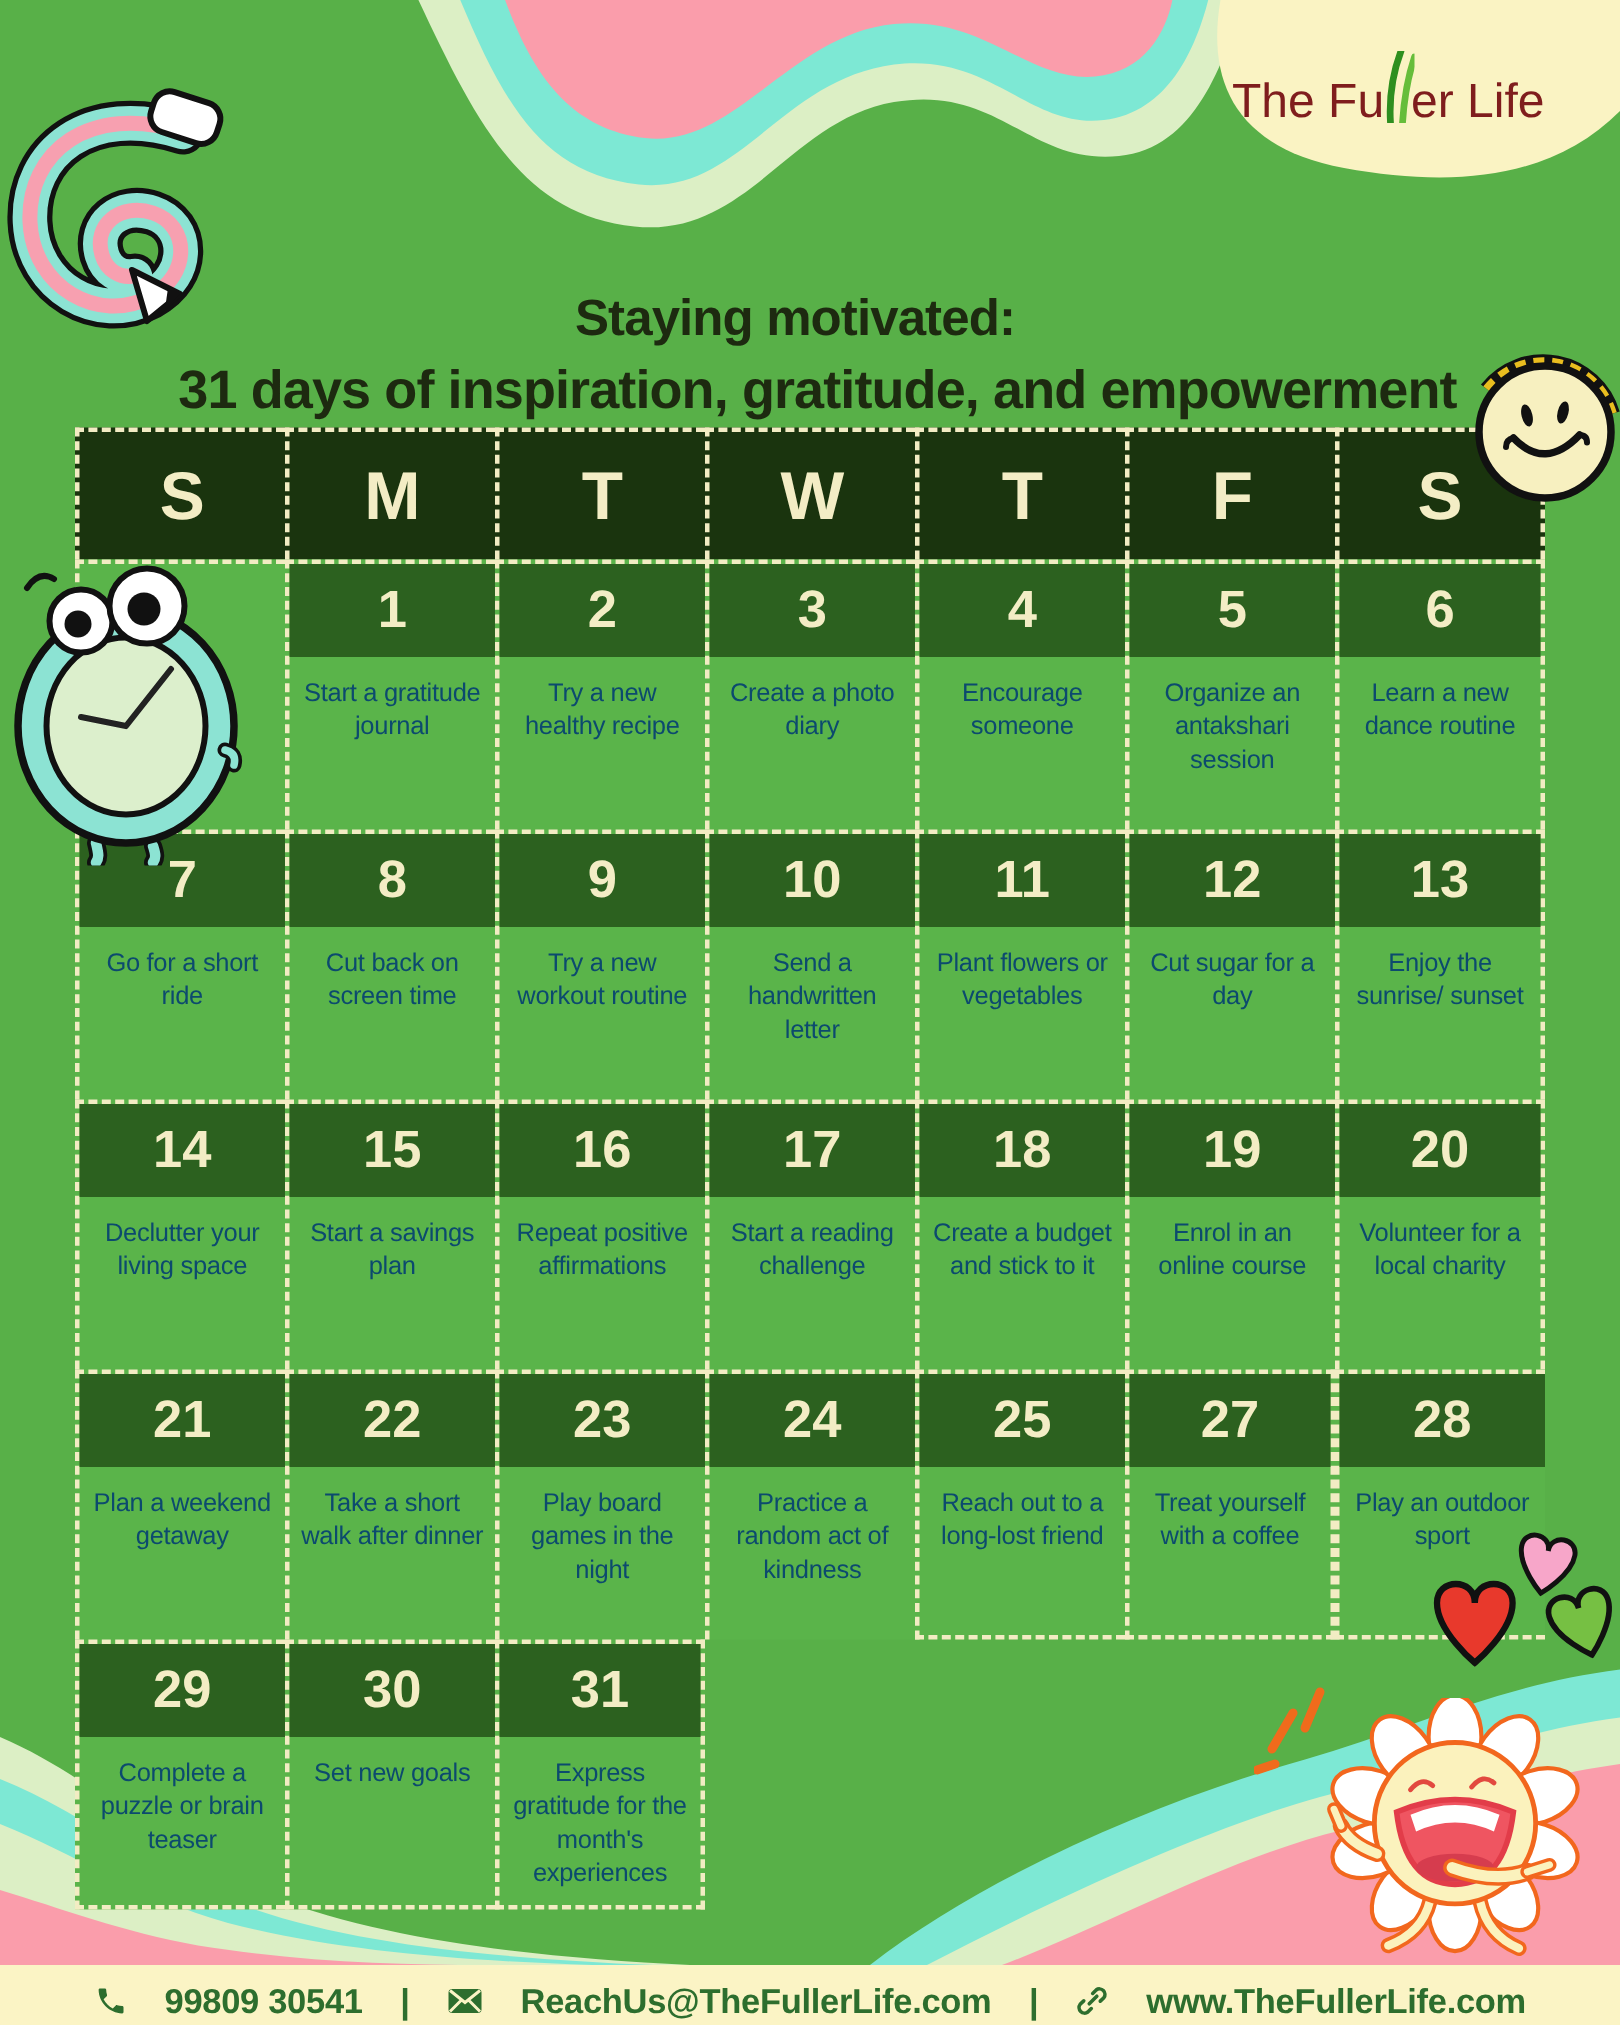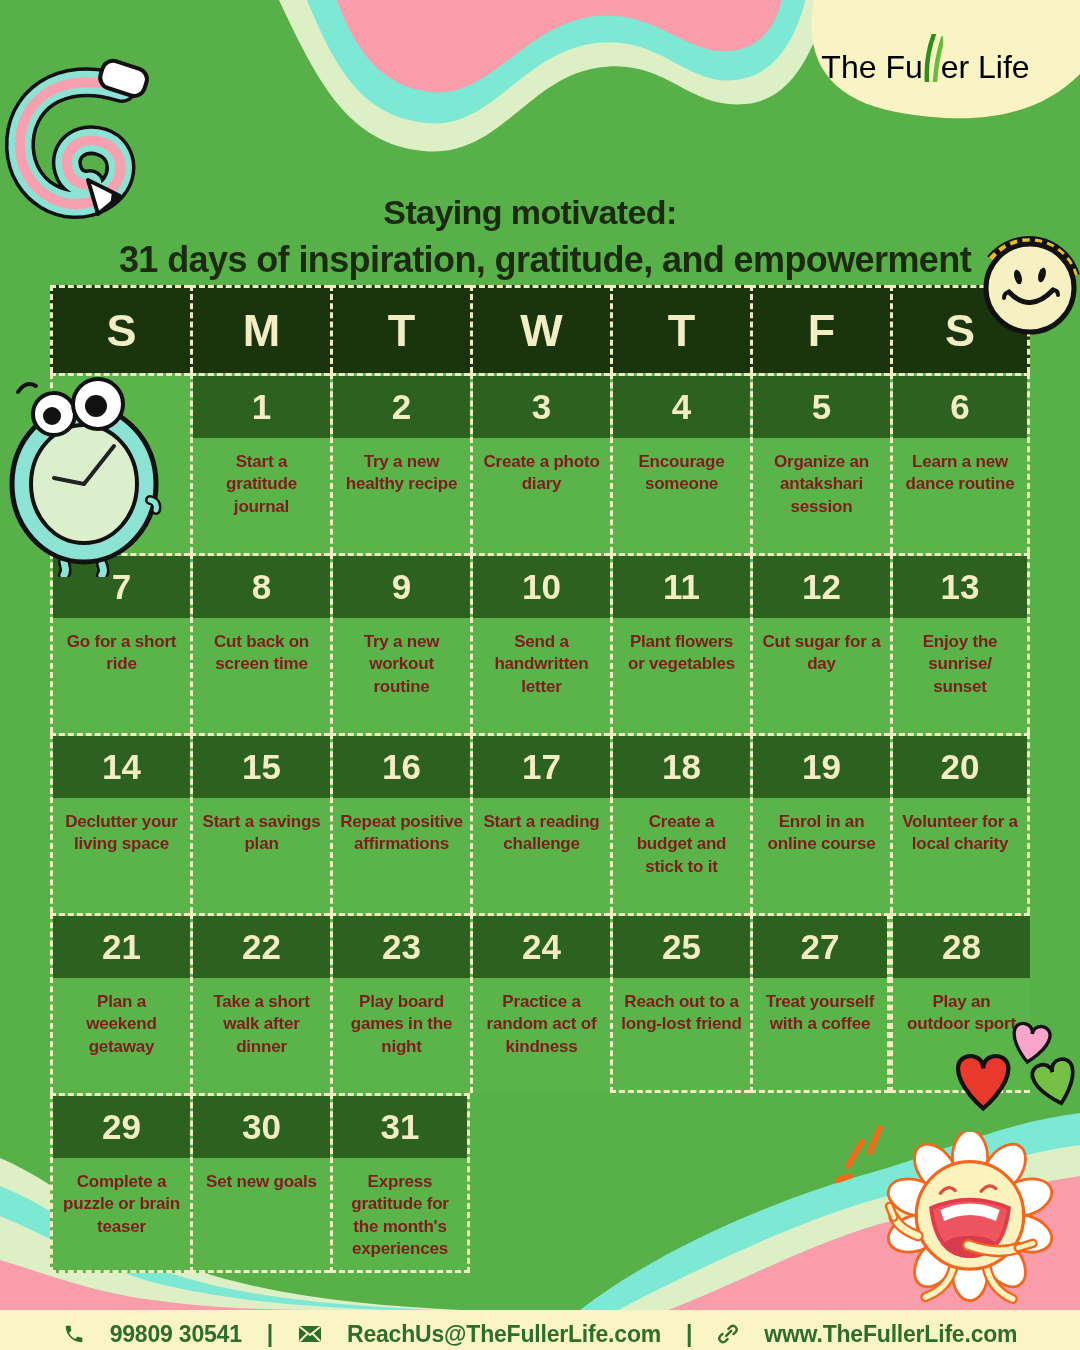--- a/index.html
+++ b/index.html
@@ -6,21 +6,21 @@
   #page{
     position:relative; width:1080px; height:1350px; overflow:hidden;
     background:#58b048;
     font-family:"Liberation Sans", sans-serif;
   }
   
   .deco{position:absolute; pointer-events:none;}
   
   #logo{
     position:absolute; left:788px; top:34px; width:275px; text-align:center;
-    font-size:32px; color:#000000; font-weight:500; letter-spacing:0; z-index:4;
+    font-size:32px; color:#7f1d1d; font-weight:500; letter-spacing:0; z-index:4;
     white-space:nowrap;
   }
   #logo svg{vertical-align:baseline; margin:0 -2px -4px -2px;}
   
   #title{
     position:absolute; left:0; top:163px; width:1060px; text-align:center; z-index:2;
     color:#1d2a10; font-weight:800; letter-spacing:-0.6px;margin-top:26px;
   }
   #title .t1{font-size:34px; line-height:46px;}
   #title .t2{font-size:36px; line-height:50px;padding-left:30px;}
@@ -40,22 +40,22 @@
     background:#1a340e; color:#f3edc5; display:flex; align-items:center; justify-content:center;
     font-size:45px; font-weight:700;
   }
   .strip{
     height:62px; background:#2c611f; color:#f3edc5;
     display:flex; align-items:center; justify-content:center;
     font-size:35px; font-weight:700;
   }
   .act{
     padding:13px 7px 0 7px; text-align:center;
-    font-size:17px; font-weight:700; line-height:1.32;
-    color:#7f1d1d; letter-spacing:-0.2px;
+    font-size:17px; font-weight:400; line-height:1.32;
+    color:#0c4a6e; letter-spacing:-0.2px;
   }
   .filler{background:transparent; border:none;}
   
   #footer{
     position:absolute; left:0; top:1310px; width:1080px; height:48px; z-index:6;
     background:#fbf4c5; color:#2d6e2e;
     display:flex; align-items:center; justify-content:center; gap:25px;
     font-size:23px; font-weight:700; letter-spacing:-0.2px;
   }
   #footer svg{display:block;}

